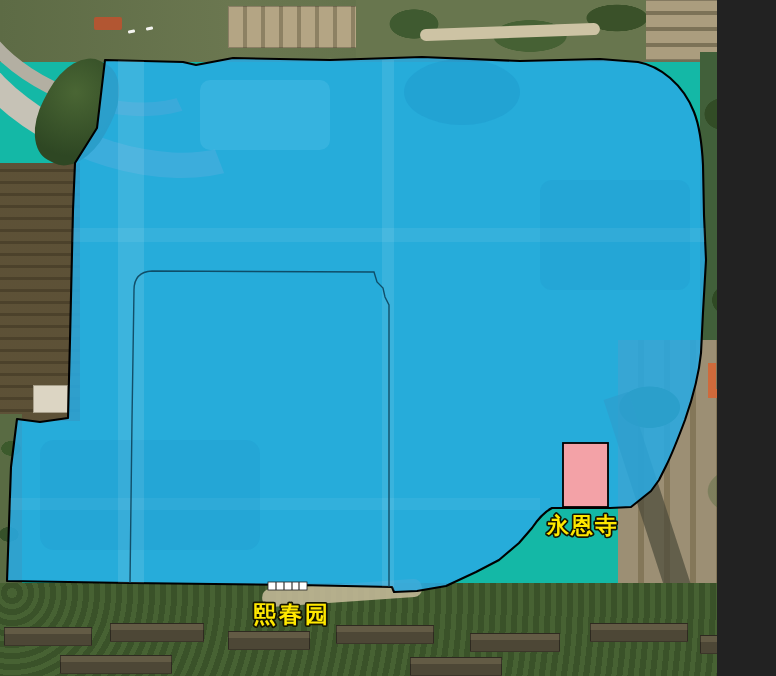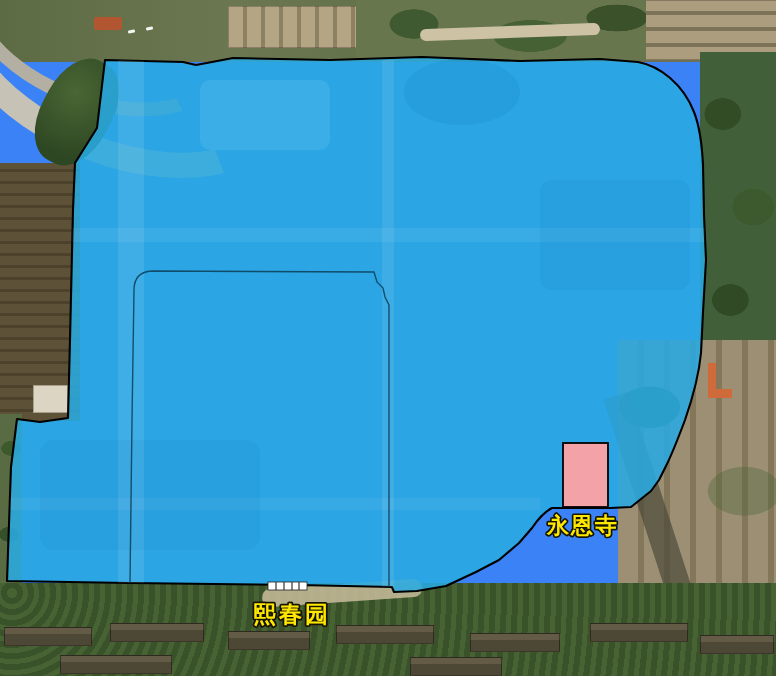--- a/index.html
+++ b/index.html
@@ -1,19 +1,19 @@
 <!DOCTYPE html>
 <html><head>
 <meta charset="utf-8">
 <style>
   html,body{margin:0;padding:0;background:#222;}
   .stage{
-    position:relative;width:776px;height:676px;overflow:hidden;
+    position:relative;width:717px;height:676px;overflow:hidden;
     font-family:"Liberation Sans",sans-serif;
-    background:#3b82f6;
+    background:#14b8a6;
   }
   .bg,.bg *{position:absolute;}
   
   .bg{inset:0;}
   .top-band{left:0;top:0;width:776px;height:62px;
     background:linear-gradient(90deg,#5d6b45 0%,#6b7750 30%,#5f6f48 60%,#77705a 100%);}
   .highway{left:-70px;top:-78px;width:330px;height:190px;border-radius:50%;
     border:26px solid #c6c2b6;border-color:transparent transparent #c6c2b6 #c6c2b6;
     transform:rotate(24deg);}
   .highway-2{left:-40px;top:-60px;width:250px;height:140px;border-radius:50%;

